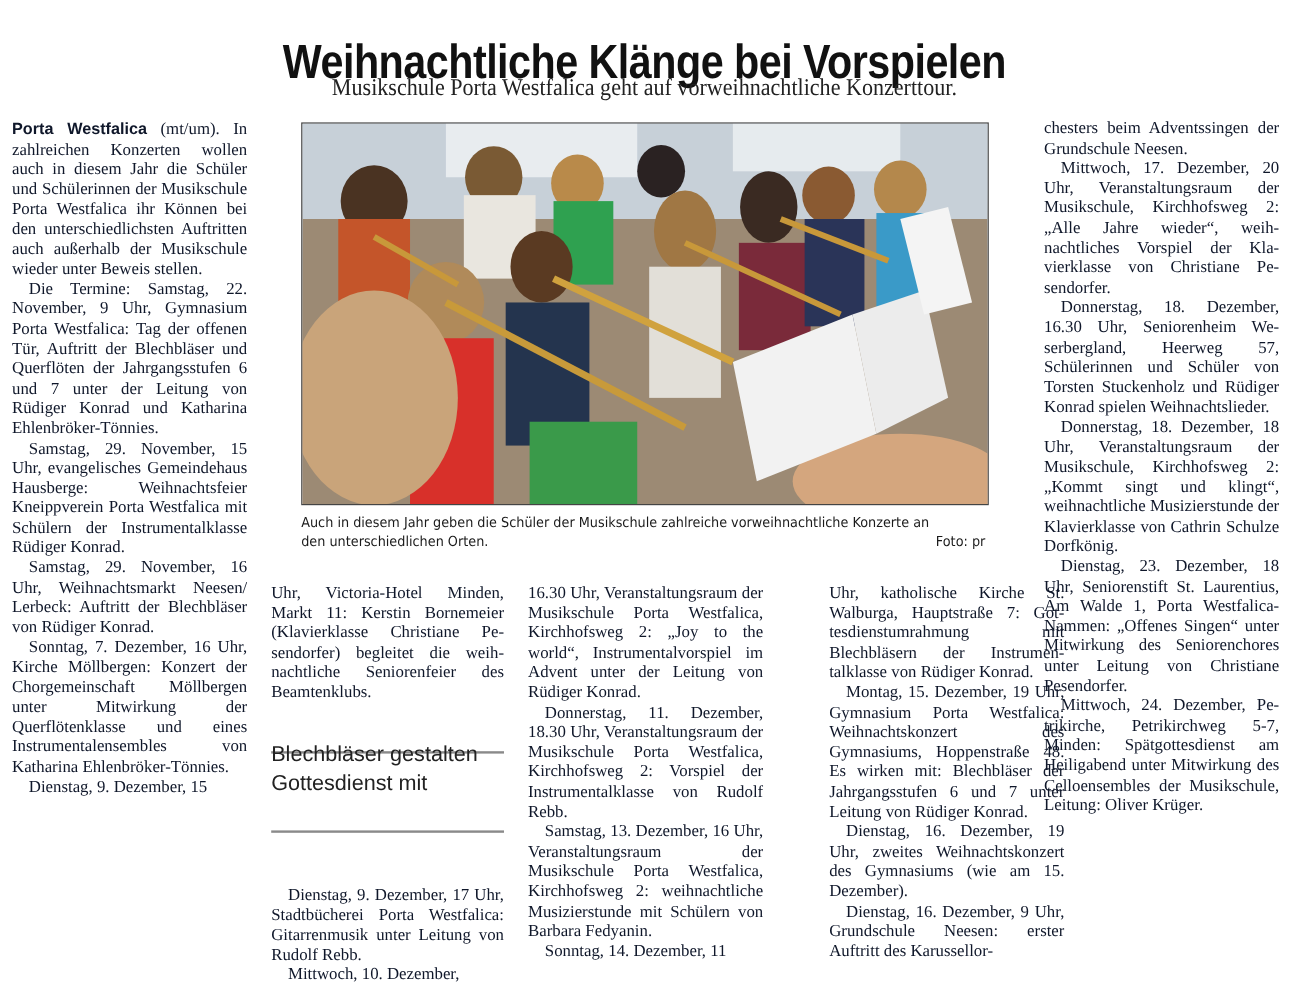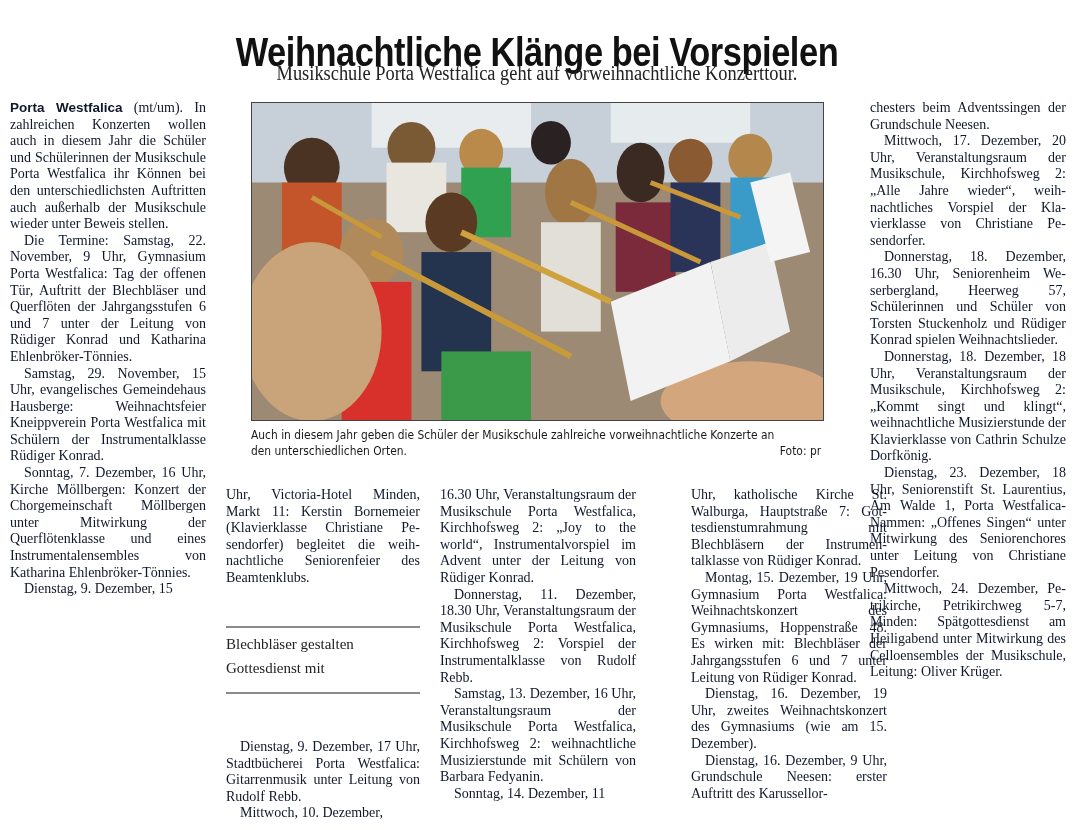--- a/index.html
+++ b/index.html
@@ -34,34 +34,35 @@
   }
   .photo svg { width:100%; height:100%; display:block; }
   .caption {
     position:absolute; left:251px; top:427px; width:573px;
     font-family:"DejaVu Sans", sans-serif; font-size:11.5px; line-height:16px; color:#1a1a1a;
     transform:scaleX(0.93); transform-origin:left;
   }
   .caption .credit { position:absolute; right:-40px; top:16px; }
   .rule { position:absolute; left:226px; width:194px; height:2px; background:#8a8a8a; }
   .subtitle-box {
-    position:absolute; left:226px; top:632px; width:194px;
-    font-family:Liberation Serif, serif; font-size:15px; line-height:24px; color:#222;
+    position:absolute; left:226px; top:616px; width:194px;
+    font-family:Liberation Sans, sans-serif; font-size:18px; line-height:24px; color:#222;
   }
 </style>
 </head>
 <body>
 
 <h1 class="headline">Weihnachtliche Klänge bei Vorspielen</h1>
 <div class="subhead">Musikschule Porta Westfalica geht auf vorweihnachtliche Konzerttour.</div>
 
 <div class="col" id="col1">
   <p class="first"><span class="lead-bold">Porta Westfalica</span><span> (mt/um). In zahlreichen Konzerten wollen auch in diesem Jahr die Schüler und Schülerinnen der Musikschule Porta Westfalica ihr Können bei den unterschied­lichsten Auftritten auch au­ßerhalb der Musikschule wie­der unter Beweis stellen.</span></p>
   <p>Die Termine: Samstag, 22. November, 9 Uhr, Gymnasi­um Porta Westfalica: Tag der offenen Tür, Auftritt der Blechbläser und Querflöten der Jahrgangsstufen 6 und 7 unter der Leitung von Rüdiger Konrad und Katharina Ehlen­bröker-Tönnies.</p>
   <p>Samstag, 29. November, 15 Uhr, evangelisches Gemeinde­haus Hausberge: Weihnachts­feier Kneippverein Porta Westfalica mit Schülern der Instrumentalklasse Rüdiger Konrad.</p>
+  <p>Samstag, 29. November, 16 Uhr, Weihnachtsmarkt Neesen/ Lerbeck: Auftritt der Blechblä­ser von Rüdiger Konrad.</p>
   <p>Sonntag, 7. Dezember, 16 Uhr, Kirche Möllbergen: Kon­zert der Chorgemeinschaft Möllbergen unter Mitwirkung der Querflötenklasse und ei­nes Instrumentalensembles von Katharina Ehlenbröker-Tönnies.</p>
   <p>Dienstag, 9. Dezember, 15</p>
 </div>
 
 <div class="photo" aria-label="Kinder spielen Trompete vor Notenständern">
   <svg viewBox="0 0 573 319" preserveAspectRatio="none">
     <rect x="0" y="0" width="573" height="319" fill="#c7d0d8"></rect>
     <rect x="120" y="0" width="160" height="45" fill="#e8ecef"></rect>
     <rect x="360" y="0" width="140" height="40" fill="#e6ebee"></rect>
     <rect x="0" y="80" width="573" height="239" fill="#9c8a74"></rect>

